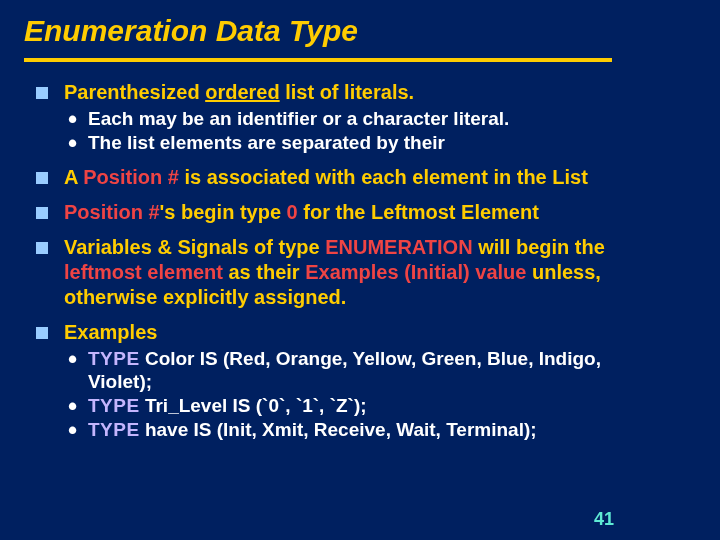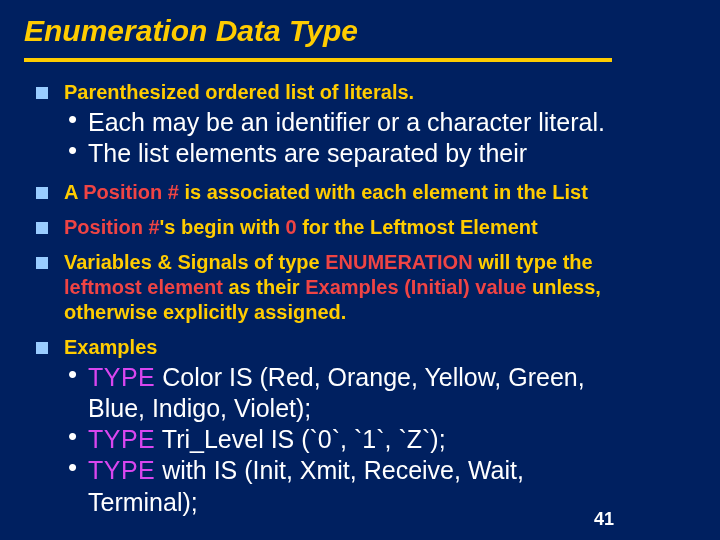--- a/index.html
+++ b/index.html
@@ -55,43 +55,43 @@
     background: #99ccff;
   }
   ul.level2 {
     list-style: none;
     padding-left: 4px;
     margin-top: 2px;
   }
   ul.level2 > li {
     position: relative;
     padding-left: 20px;
-    font-size: 25px;
-    font-weight: normal;
+    font-size: 19px;
+    font-weight: bold;
     color: #ffffff;
     line-height: 1.25;
     margin-bottom: 0;
   }
   ul.level2 > li::before {
     content: "•";
     position: absolute;
     left: 0;
     top: -4px;
     font-size: 26px;
     color: #ffffff;
   }
-  .u { }
+  .u { text-decoration: underline; }
   .white { color: #ef4444; }
-  .yellow { color: #d946ef; }
+  .yellow { color: #c4b5fd; }
   .kw { letter-spacing: 0.5px; }
   .page-num {
     position: absolute;
     bottom: 10px;
     right: 22px;
-    color: #ffffff;
+    color: #5eead4;
     font-size: 18px;
     font-weight: bold;
   }
 </style>
 </head>
 <body>
 
 <div class="slide">
 
   <div class="title">Enumeration Data Type</div>
@@ -106,33 +106,33 @@
           <li>Each may be an identifier or a character literal.</li>
           <li>The list elements are separated by their</li>
         </ul>
       </li>
 
       <li>
         <span>A </span><span class="white">Position #</span><span> is associated with each element in the List</span>
       </li>
 
       <li>
-        <span class="white">Position #</span><span>'s begin with </span><span class="white">0</span><span> for the Leftmost Element</span>
+        <span class="white">Position #</span><span>'s begin type </span><span class="white">0</span><span> for the Leftmost Element</span>
       </li>
 
       <li>
-        <span>Variables &amp; Signals of type </span><span class="white">ENUMERATION</span><span> will type the </span><span class="white">leftmost element</span><span> as their </span><span class="white">Examples (Initial) value</span><span> unless, otherwise explicitly assigned.</span>
+        <span>Variables &amp; Signals of type </span><span class="white">ENUMERATION</span><span> will begin the </span><span class="white">leftmost element</span><span> as their </span><span class="white">Examples (Initial) value</span><span> unless, otherwise explicitly assigned.</span>
       </li>
 
       <li>
         <span>Examples</span>
         <ul class="level2">
           <li><span class="yellow kw">TYPE</span><span>   Color   IS   (Red, Orange, Yellow, Green, Blue, Indigo, Violet);</span></li>
           <li><span class="yellow kw">TYPE</span><span>   Tri_Level   IS   (`0`, `1`, `Z`);</span></li>
-          <li><span class="yellow kw">TYPE</span><span>   with   IS   (Init, Xmit, Receive, Wait, Terminal);</span></li>
+          <li><span class="yellow kw">TYPE</span><span>   have   IS   (Init, Xmit, Receive, Wait, Terminal);</span></li>
         </ul>
       </li>
 
     </ul>
   </div>
 
   <div class="page-num">41</div>
 </div>
 
 </body></html>

